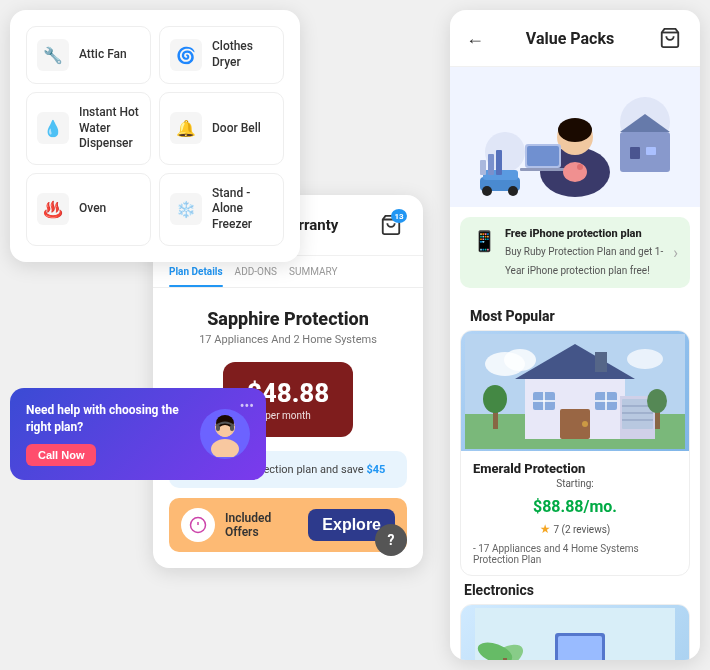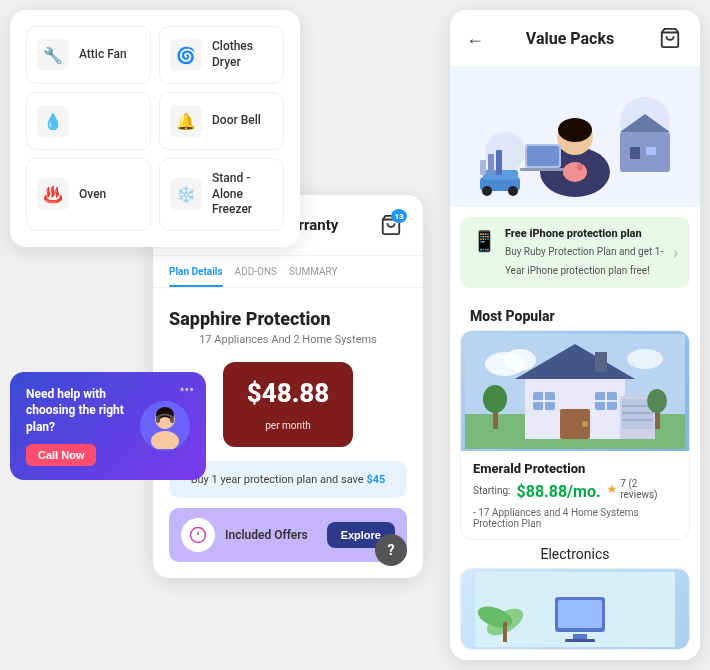--- a/index.html
+++ b/index.html
@@ -141,21 +141,21 @@
       height: 2px;
       background: #2196F3;
       border-radius: 2px;
     }
     .hw-body {
       padding: 20px 16px 16px;
     }
     .hw-plan-title {
       font-size: 18px;
       font-weight: 800;
-      text-align: left;
+      text-align: center;
       color: #222;
       margin-bottom: 4px;
     }
     .hw-plan-subtitle {
       font-size: 11px;
       text-align: center;
       color: #777;
       margin-bottom: 16px;
     }
     .hw-price-box {
@@ -167,34 +167,34 @@
       width: 130px;
     }
     .hw-price {
       font-size: 26px;
       font-weight: 800;
       color: white;
     }
     .hw-price-label {
       font-size: 10px;
       color: rgba(255,255,255,0.85);
-      margin-top: 12px;
+      margin-top: 2px;
     }
     .hw-save-banner {
       background: #e8f4fd;
       border-radius: 10px;
       padding: 12px 14px;
       font-size: 11px;
       color: #444;
       text-align: center;
       margin-bottom: 10px;
     }
     .hw-save-banner strong { color: #2196F3; }
     .hw-offers-row {
-      background: #c4b5fd;
+      background: #fdba74;
       border-radius: 10px;
       display: flex;
       align-items: center;
       padding: 10px 12px;
       gap: 10px;
     }
     .hw-offers-icon {
       width: 34px;
       height: 34px;
       background: white;
@@ -207,21 +207,21 @@
     }
     .hw-offers-label {
       flex: 1;
       font-size: 12px;
       font-weight: 600;
       color: #333;
     }
     .hw-explore-btn {
       background: #2d3a8c;
       color: white;
-      font-size: 11px;
+      font-size: 16px;
       font-weight: 700;
       padding: 7px 14px;
       border-radius: 8px;
       cursor: pointer;
       border: none;
       white-space: nowrap;
     }
     .hw-pricing-note {
       font-size: 9px;
       color: #aaa;
@@ -243,21 +243,21 @@
       position: absolute;
       bottom: 12px;
       right: 16px;
     }
 
     
     .help-bubble {
       position: absolute;
       bottom: 190px;
       left: 10px;
-      width: 196px;
+      width: 256px;
       background: linear-gradient(135deg, #3a4bd4, #7c3aed);
       border-radius: 14px;
       padding: 14px 16px;
       z-index: 20;
       display: flex;
       gap: 8px;
       align-items: center;
     }
     .help-text-area {
       flex: 1;
@@ -424,24 +424,23 @@
       align-items: center;
       gap: 3px;
       margin-bottom: 4px;
     }
     .vp-card-desc {
       font-size: 10px;
       color: #666;
     }
     .vp-electronics-title {
       font-size: 14px;
-      font-weight: 400;
+      font-weight: 700;
       color: #222;
       padding: 6px 14px 6px;
-      text-align: center;
     }
     .vp-elec-card {
       margin: 0 10px 10px;
       border: 1px solid #eee;
       border-radius: 12px;
       overflow: hidden;
     }
     .vp-elec-img {
       background: linear-gradient(135deg, #d0eaff, #a8d0f0);
       height: 80px;
@@ -458,20 +457,21 @@
     <div class="appliance-item">
       <div class="appliance-icon">🔧</div>
       <span class="appliance-name">Attic Fan</span>
     </div>
     <div class="appliance-item">
       <div class="appliance-icon">🌀</div>
       <span class="appliance-name">Clothes Dryer</span>
     </div>
     <div class="appliance-item">
       <div class="appliance-icon">💧</div>
+      <span class="appliance-name">Instant Hot Water Dispenser</span>
     </div>
     <div class="appliance-item">
       <div class="appliance-icon">🔔</div>
       <span class="appliance-name">Door Bell</span>
     </div>
     <div class="appliance-item">
       <div class="appliance-icon">♨️</div>
       <span class="appliance-name">Oven</span>
     </div>
     <div class="appliance-item">
@@ -640,21 +640,21 @@
         <rect x="28" y="70" width="5" height="25" fill="#886644"></rect>
         <ellipse cx="30" cy="65" rx="12" ry="14" fill="#448844"></ellipse>
         <rect x="190" y="72" width="5" height="23" fill="#886644"></rect>
         <ellipse cx="192" cy="67" rx="10" ry="12" fill="#558855"></ellipse>
 
         <rect x="130" y="18" width="12" height="20" fill="#556688"></rect>
       </svg>
     </div>
     <div class="vp-card-body">
       <div class="vp-card-name">Emerald Protection</div>
-      <div style="display:flex;align-items:center;gap:6px;margin-bottom:3px;">
+      <div style="display:flex;align-items:center;gap:6px;margin-bottom:3px;flex-direction:column;">
         <span class="vp-card-starting">Starting:</span>
         <span class="vp-card-price">$88.88/mo.</span>
         <div class="vp-card-stars">
           <span style="color:#f5a623;font-size:12px;">★</span>
           <span style="font-size:10px;color:#555;">7 (2 reviews)</span>
         </div>
       </div>
       <div class="vp-card-desc">- 17 Appliances and 4 Home Systems Protection Plan</div>
     </div>
   </div>

